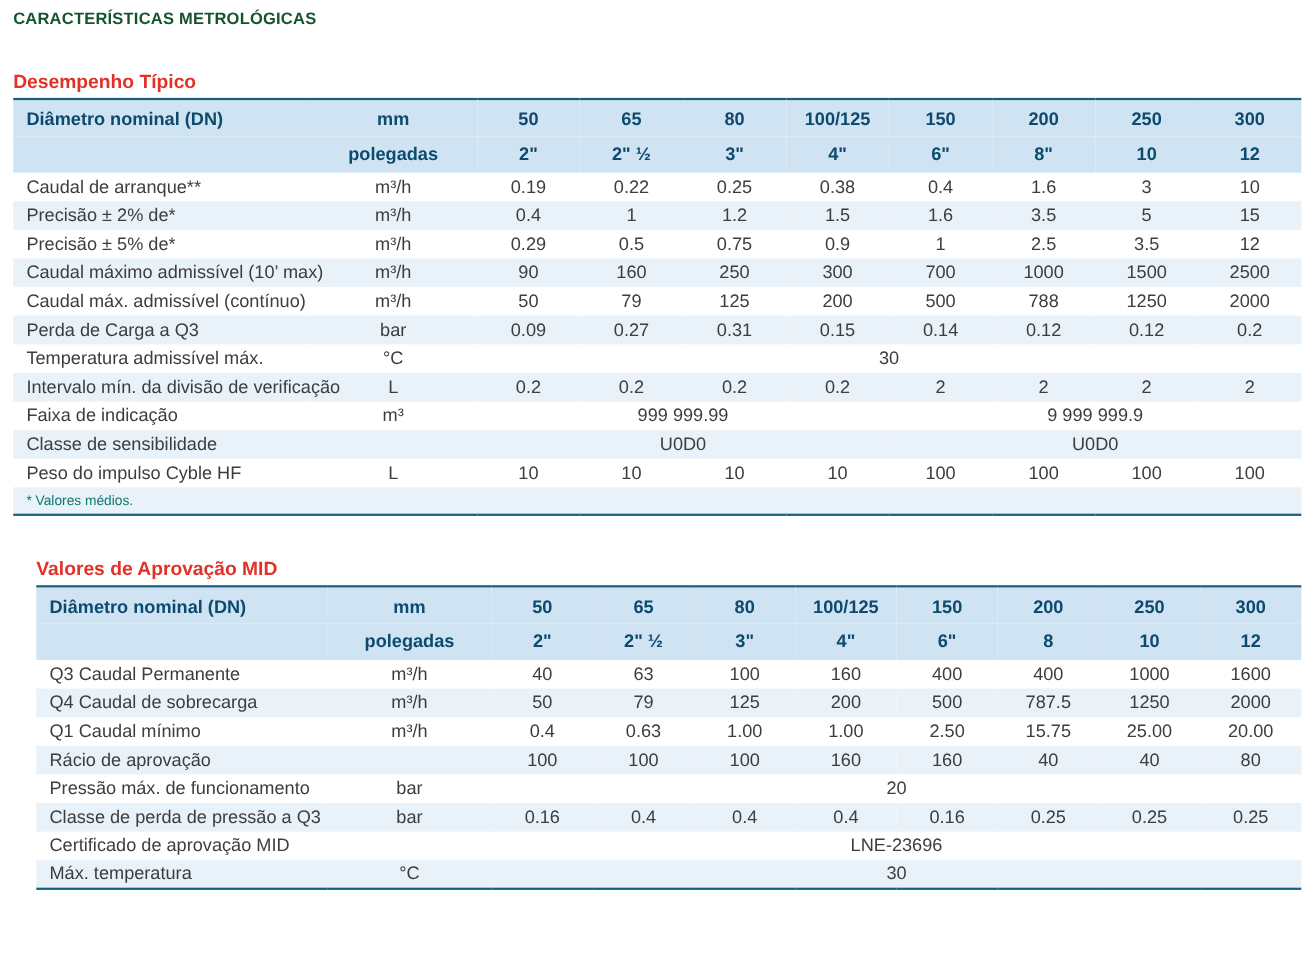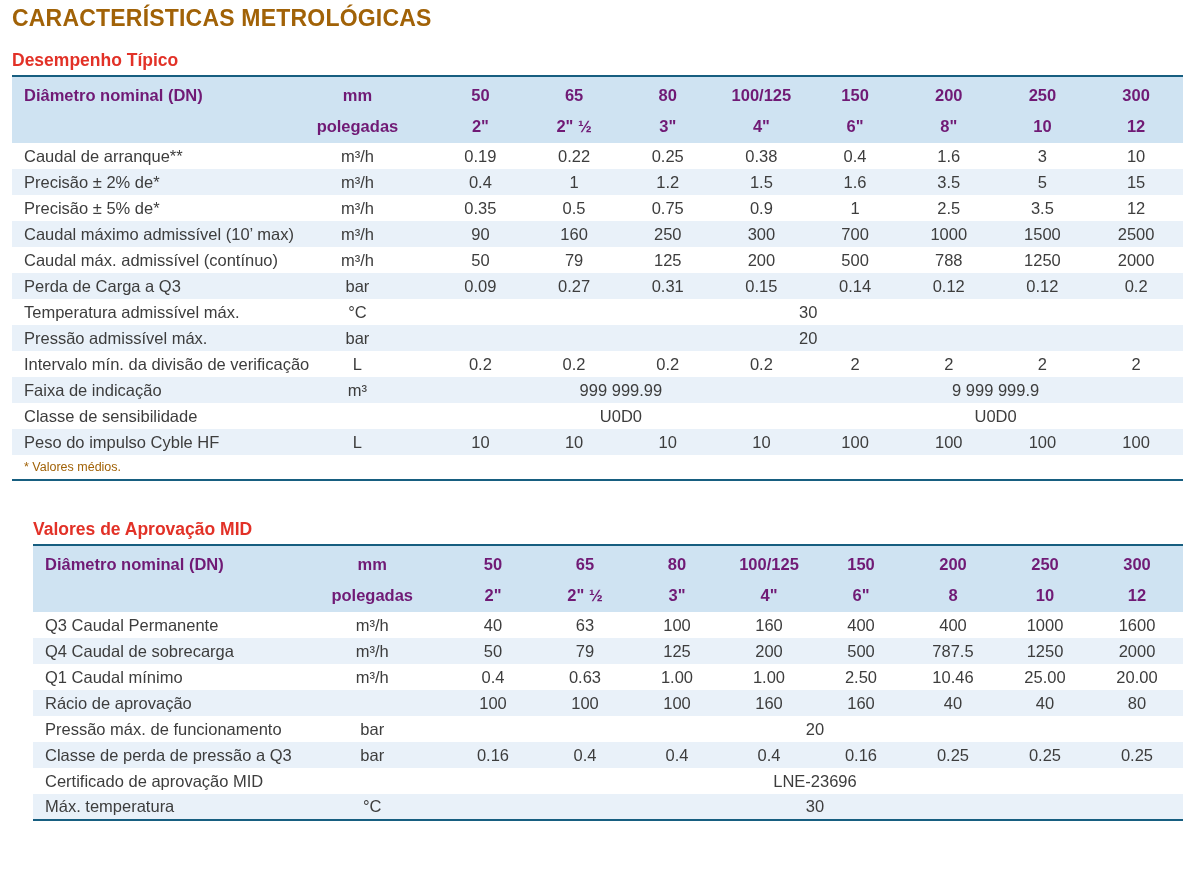--- a/index.html
+++ b/index.html
@@ -6,46 +6,46 @@
   html, body { margin: 0; padding: 0; }
   body {
     width: 1193px; height: 885px;
     background: #ffffff;
     font-family: "Liberation Sans", sans-serif;
     color: #3d3d3d;
     overflow: hidden;
   }
   .page { padding: 7px 10px 0 12px; }
   .doc-title {
-    color: #a16207;
-    font-size: 23px;
+    color: #14532d;
+    font-size: 15px;
     font-weight: bold;
     letter-spacing: 0.2px;
     margin: 0;
     line-height: 22px;
   }
-  .section { margin-top: 21px; }
+  .section { margin-top: 35px; }
   .section + .section { margin-top: 38px; margin-left: 21px; }
   .section-title {
     color: #e23127;
     font-size: 17.5px;
     font-weight: bold;
     margin: 0 0 4px 0;
     line-height: 21px;
   }
   table.spec {
     width: 100%;
     border-collapse: collapse;
     table-layout: fixed;
     border-top: 2px solid #175e80;
     border-bottom: 2px solid #175e80;
   }
   table.spec thead th {
     background: #cfe3f2;
-    color: #701a75;
+    color: #0c4a6e;
     font-size: 16.5px;
     font-weight: bold;
     height: 33px;
     padding: 0;
     vertical-align: middle;
     text-align: center;
   }
   table.spec thead tr:first-child th { height: 34px; padding-top: 4px; }
   table.spec th.label, table.spec td.label {
     text-align: left;
@@ -57,21 +57,21 @@
   table.spec td {
     font-size: 16.5px;
     height: 26px;
     padding: 0;
     text-align: center;
     vertical-align: middle;
     color: #3d3d3d;
   }
   table.spec tbody tr:nth-child(even) { background: #e9f1f9; }
   table.spec td.footnote {
-    color: #a16207;
+    color: #0f766e;
     font-size: 12.5px;
     text-align: left;
     padding-left: 12px;
     height: 25px;
   }
 </style>
 </head>
 <body>
 
 <div class="page">
@@ -127,21 +127,21 @@
             <td>1.2</td>
             <td>1.5</td>
             <td>1.6</td>
             <td>3.5</td>
             <td>5</td>
             <td>15</td>
           </tr>
           <tr>
             <td class="label">Precisão ± 5% de*</td>
             <td>m³/h</td>
-            <td>0.35</td>
+            <td>0.29</td>
             <td>0.5</td>
             <td>0.75</td>
             <td>0.9</td>
             <td>1</td>
             <td>2.5</td>
             <td>3.5</td>
             <td>12</td>
           </tr>
           <tr>
             <td class="label">Caudal máximo admissível (10’ max)</td>
@@ -176,25 +176,20 @@
             <td>0.15</td>
             <td>0.14</td>
             <td>0.12</td>
             <td>0.12</td>
             <td>0.2</td>
           </tr>
           <tr>
             <td class="label">Temperatura admissível máx.</td>
             <td>°C</td>
             <td colspan="8">30</td>
-          </tr>
-          <tr>
-            <td class="label">Pressão admissível máx.</td>
-            <td>bar</td>
-            <td colspan="8">20</td>
           </tr>
           <tr>
             <td class="label">Intervalo mín. da divisão de verificação</td>
             <td>L</td>
             <td>0.2</td>
             <td>0.2</td>
             <td>0.2</td>
             <td>0.2</td>
             <td>2</td>
             <td>2</td>
@@ -287,21 +282,21 @@
             <td>2000</td>
           </tr>
           <tr>
             <td class="label">Q1 Caudal mínimo</td>
             <td>m³/h</td>
             <td>0.4</td>
             <td>0.63</td>
             <td>1.00</td>
             <td>1.00</td>
             <td>2.50</td>
-            <td>10.46</td>
+            <td>15.75</td>
             <td>25.00</td>
             <td>20.00</td>
           </tr>
           <tr>
             <td class="label">Rácio de aprovação</td>
             <td></td>
             <td>100</td>
             <td>100</td>
             <td>100</td>
             <td>160</td>

